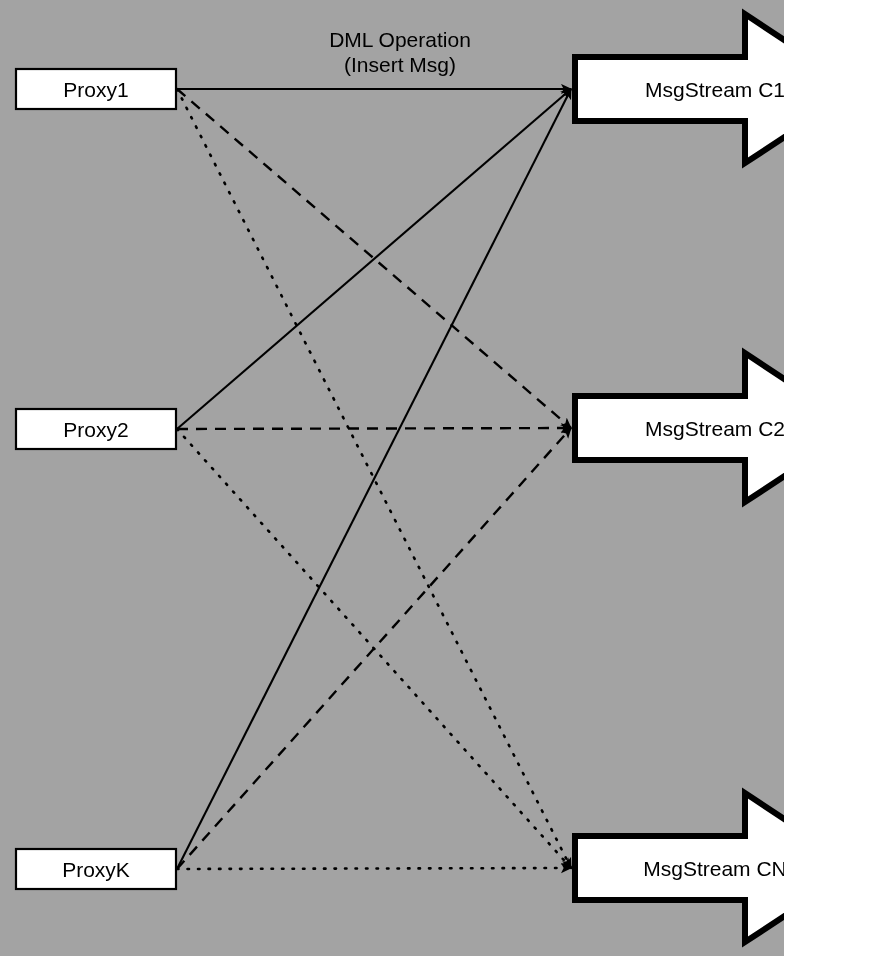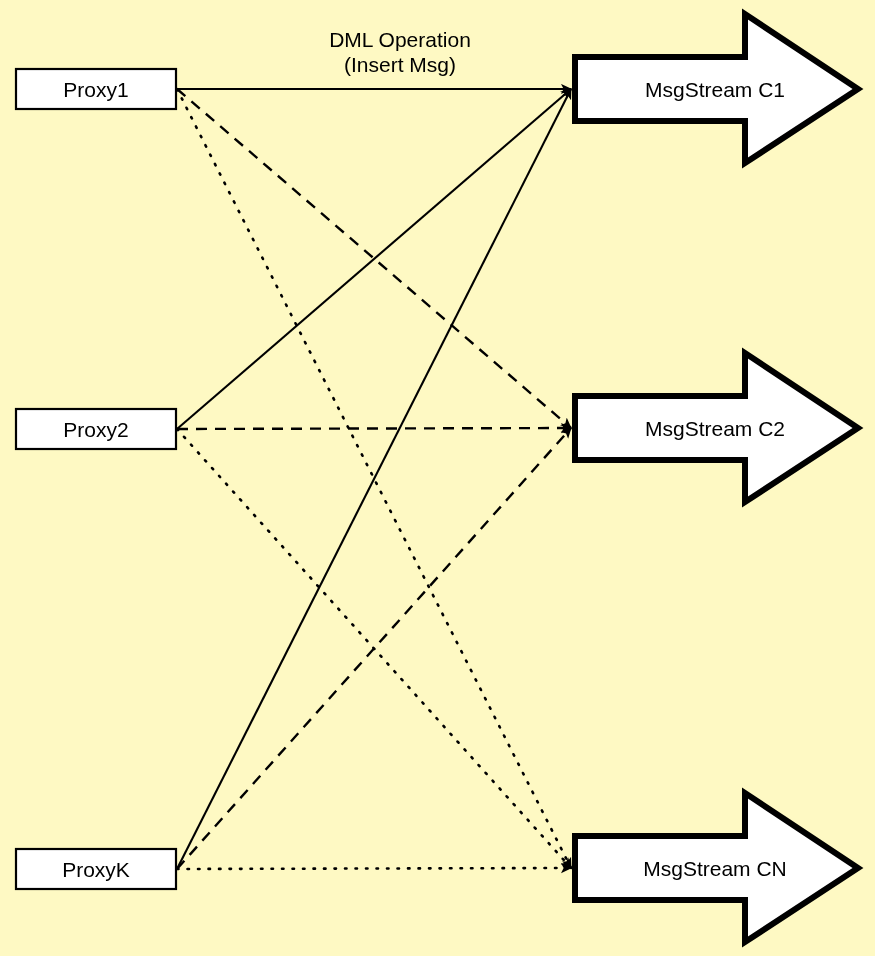--- a/index.html
+++ b/index.html
@@ -5,23 +5,23 @@
   html, body {
     margin: 0;
     padding: 0;
     background: #ffffff;
   }
   body {
     font-family: "Liberation Sans", sans-serif;
   }
   #diagram-root {
     position: relative;
-    width: 875px;
+    width: 784px;
     height: 956px;
-    background: #fef9c3;
+    background: #a3a3a3;
     overflow: hidden;
   }
   #diagram-svg {
     position: absolute;
     left: 0;
     top: 0;
     width: 875px;
     height: 956px;
     display: block;
   }

